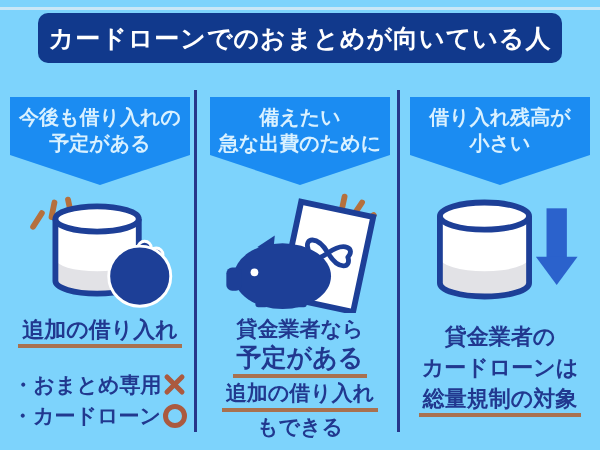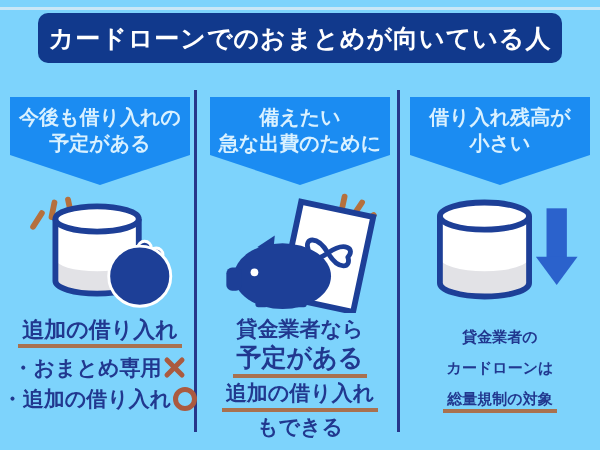--- a/index.html
+++ b/index.html
@@ -16,29 +16,29 @@
   .col.c1{left:0;} .col.c2{left:200px;} .col.c3{left:400px;}
   .ribbon{margin:2px 10px 0 10px;height:88px;background:#1b8cf2;
           clip-path:polygon(0 0,100% 0,100% 66%,50% 100%,0 66%);
           text-align:center;padding-top:7px;box-sizing:border-box;}
   .ribbon div{color:#d9f1ff;font-weight:bold;font-size:20px;line-height:26px;white-space:nowrap;}
   .illu{height:126px;text-align:center;margin-top:2px;}
   .tb{text-align:center;color:#21388f;font-weight:bold;}
   .u{display:inline-block;border-bottom:4px solid #a9714f;padding:0 4px 2px 4px;line-height:1.15;}
   .c1 .tb{margin-top:4px;}
   .h1{font-size:22px;}
-  .bullets{margin-top:4px;}
+  .bullets{margin-top:21px;}
   .brow{display:flex;justify-content:center;align-items:center;font-size:21px;line-height:31px;white-space:nowrap;}
   .brow svg{margin-left:1px;}
   .c2 .tb{margin-top:2px;}
   .l-sm{font-size:21px;line-height:27px;white-space:nowrap;}
   .l-lg{font-size:25px;white-space:nowrap;}
   .c2 .row{margin:1px 0;}
   .c3 .tb{margin-top:8px;}
-  .c3 .row{font-size:15px;line-height:31px;white-space:nowrap;}
+  .c3 .row{font-size:22px;line-height:31px;white-space:nowrap;}
 </style>
 </head>
 <body>
 
 <div class="page">
   <div class="top-line"></div>
 
   <div class="header">
     <div class="header-title">カードローンでのおまとめが向いている人</div>
   </div>
@@ -75,21 +75,21 @@
         <div class="brow">
           <span>・おまとめ専用</span>
           <svg width="25" height="25" viewBox="0 0 25 25">
             <g stroke="#ab5a3f" stroke-width="5" stroke-linecap="round">
               <line x1="5" y1="5" x2="20" y2="20"></line>
                 <line x1="20" y1="5" x2="5" y2="20"></line>
             </g>
           </svg>
         </div>
         <div class="brow">
-          <span>・追加の借り入れ</span>
+          <span>・カードローン</span>
           <svg width="26" height="26" viewBox="0 0 26 26">
             <circle cx="13" cy="13" r="9.5" fill="none" stroke="#ab5a3f" stroke-width="5"></circle>
           </svg>
         </div>
       </div>
     </div>
   </div>
 
   <div class="col c2">
     <div class="ribbon">

